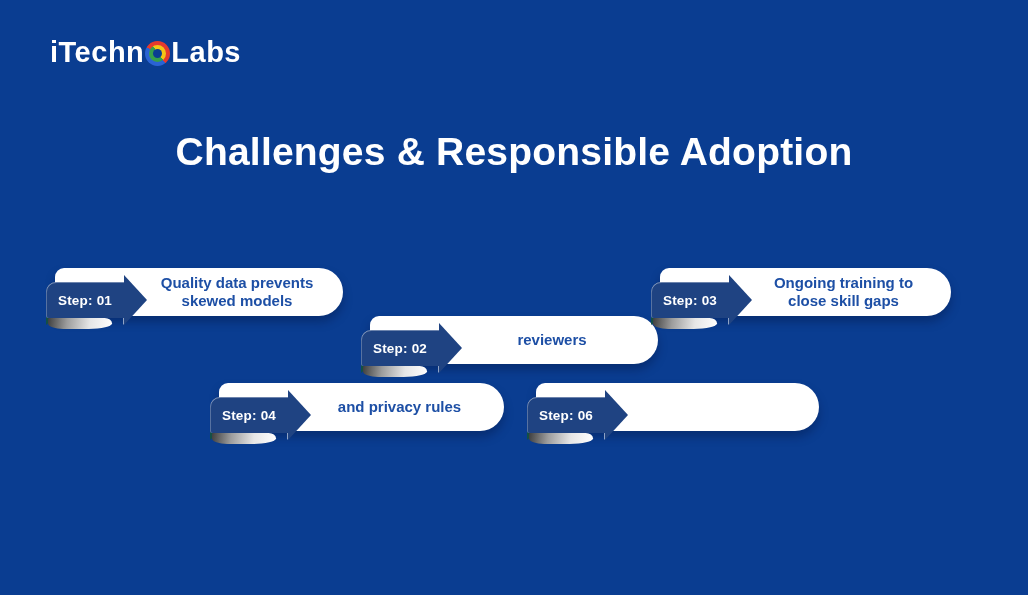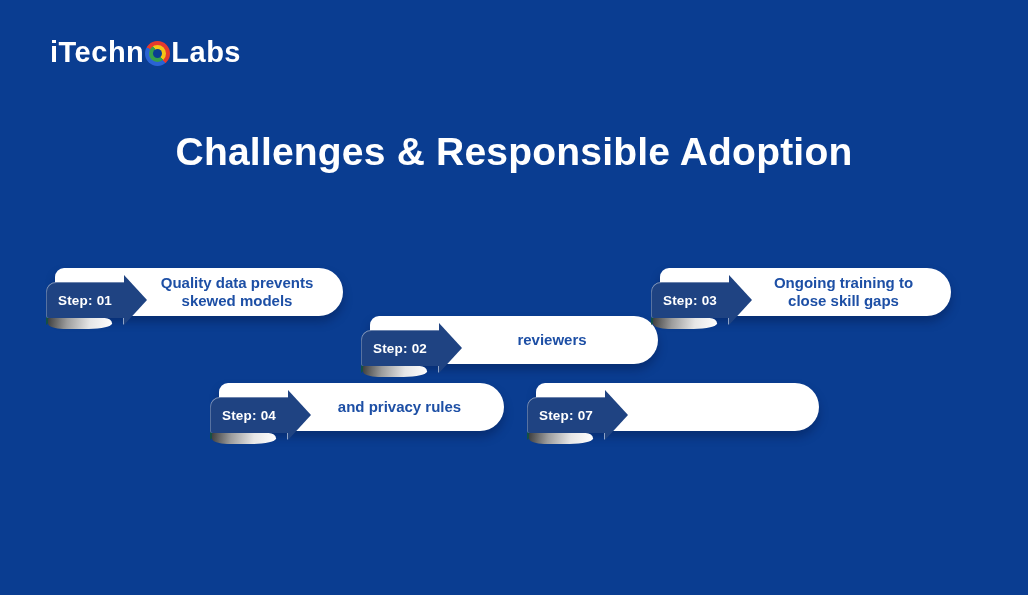--- a/index.html
+++ b/index.html
@@ -169,20 +169,20 @@
       <div>and privacy rules</div>
     </div>
   </div>
 
   <div class="card card-5">
     <div class="ribbon">
       <div class="ribbon-corner"></div>
       <div class="ribbon-curl"></div>
       <div class="ribbon-arrowhead"></div>
       <div class="ribbon-body">
-        <span>Step: 07</span>
+        <span>Step: 06</span>
       </div>
     </div>
     <div class="card-text">
     </div>
   </div>
 
 </div>
 
 </body></html>

